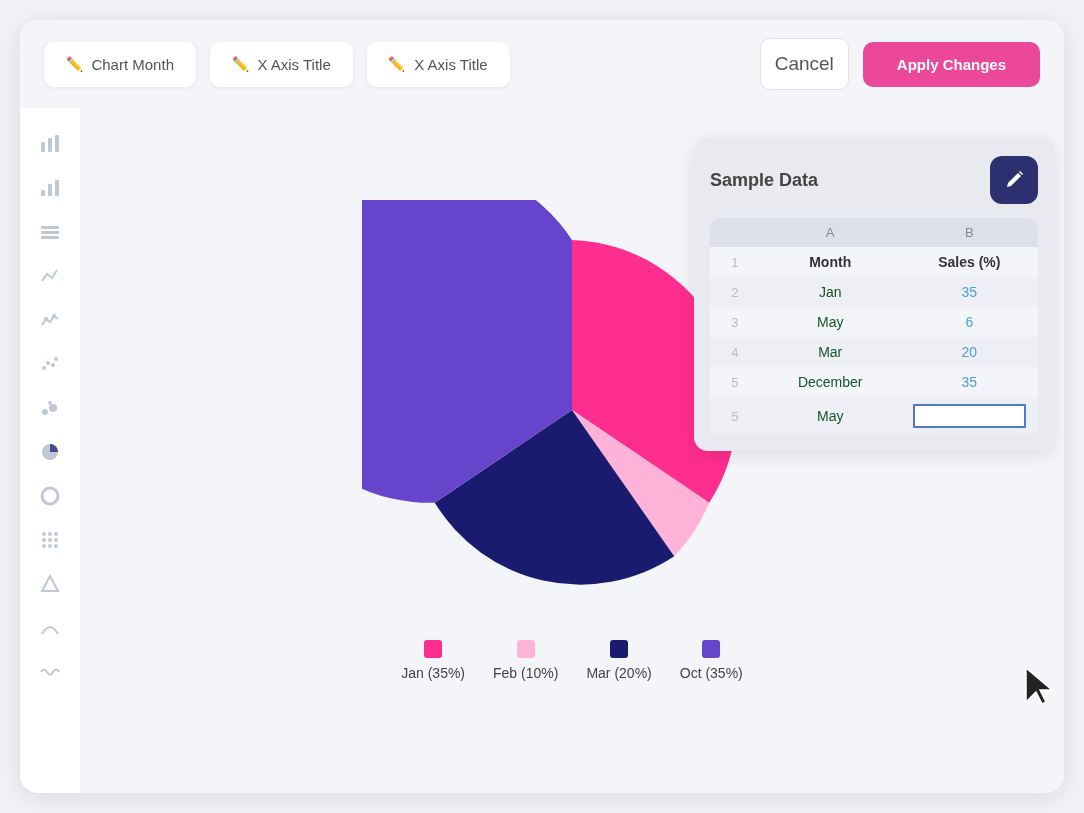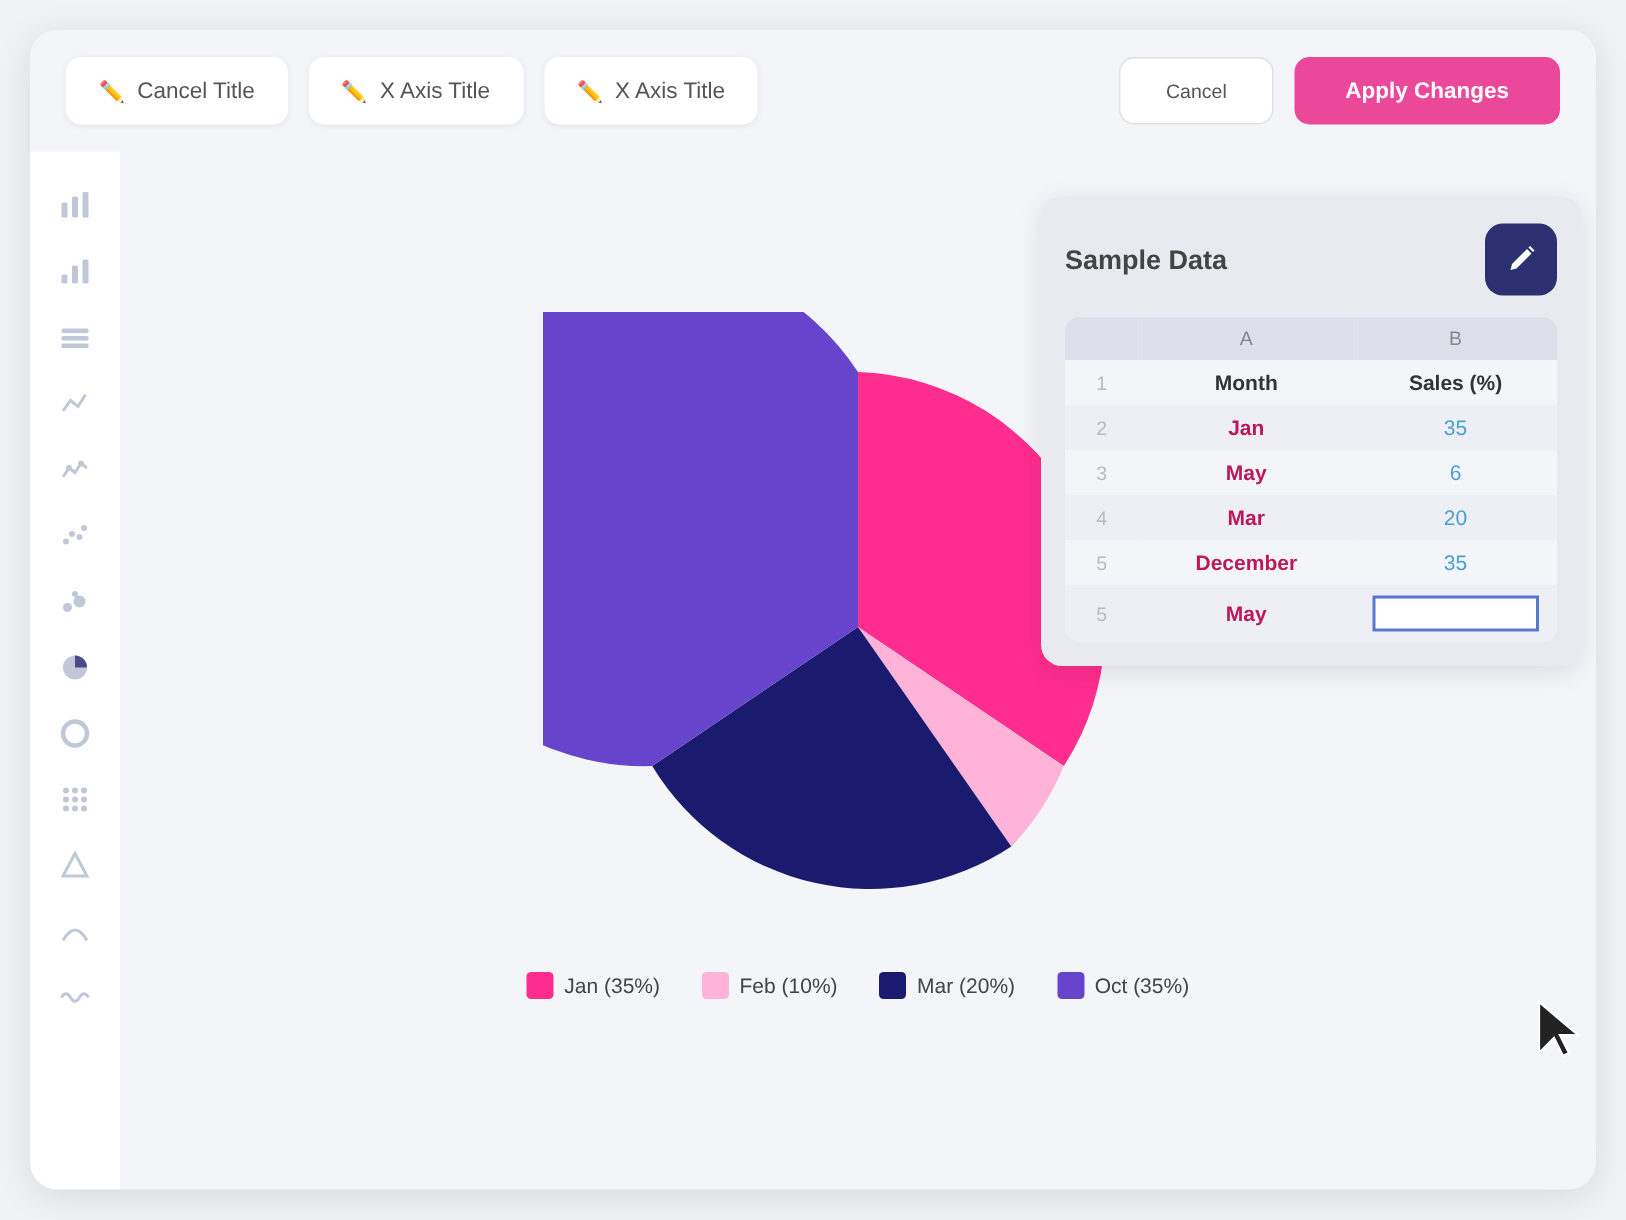--- a/index.html
+++ b/index.html
@@ -46,22 +46,22 @@
     }
     .top-bar-btn .pencil-icon {
       font-size: 14px;
       color: #aaa;
     }
     .spacer { flex: 1; }
     .cancel-btn {
       background: #fff;
       border: 1.5px solid #e0e0e0;
       border-radius: 10px;
-      padding: 14px 30px;
-      font-size: 13px;
+      padding: 14px 14px;
+      font-size: 19px;
       color: #555;
       cursor: pointer;
     }
     .apply-btn {
       background: #ec4899;
       border: none;
       border-radius: 10px;
       padding: 14px 34px;
       font-size: 15px;
       color: #fff;
@@ -121,20 +121,21 @@
       gap: 28px;
       margin-top: 20px;
       align-items: center;
     }
     .legend-item {
       display: flex;
       align-items: center;
       gap: 7px;
       font-size: 14px;
       color: #444;
+      flex-direction: column;
     }
     .legend-color {
       width: 18px;
       height: 18px;
       border-radius: 3px;
     }
     
     .data-panel {
       position: absolute;
       top: 30px;
@@ -193,22 +194,22 @@
       background: #eeeff4;
     }
     .data-table tbody tr:nth-child(odd) {
       background: #f4f5f8;
     }
     .data-table .row-num {
       color: #bbb;
       font-size: 13px;
     }
     .data-table .month-cell {
-      font-weight: 700;
-      color: #be185d;
+      font-weight: 400;
+      color: #14532d;
     }
     .data-table .sales-cell {
       color: #4a9fd4;
       font-weight: 500;
     }
     .data-table .header-bold {
       font-weight: 700;
       color: #333;
       margin-top: 36px;
     }
@@ -228,21 +229,21 @@
     }
   </style>
 </head>
 <body>
 
 <div class="app-container">
 
   <div class="top-bar">
     <button class="top-bar-btn">
       <span class="pencil-icon">✏️</span>
-      <span>Cancel Title</span>
+      <span>Chart Month</span>
     </button>
     <button class="top-bar-btn">
       <span class="pencil-icon">✏️</span>
       <span>X Axis Title</span>
     </button>
     <button class="top-bar-btn">
       <span class="pencil-icon">✏️</span>
       <span>X Axis Title</span>
     </button>
     <div class="spacer"></div>

